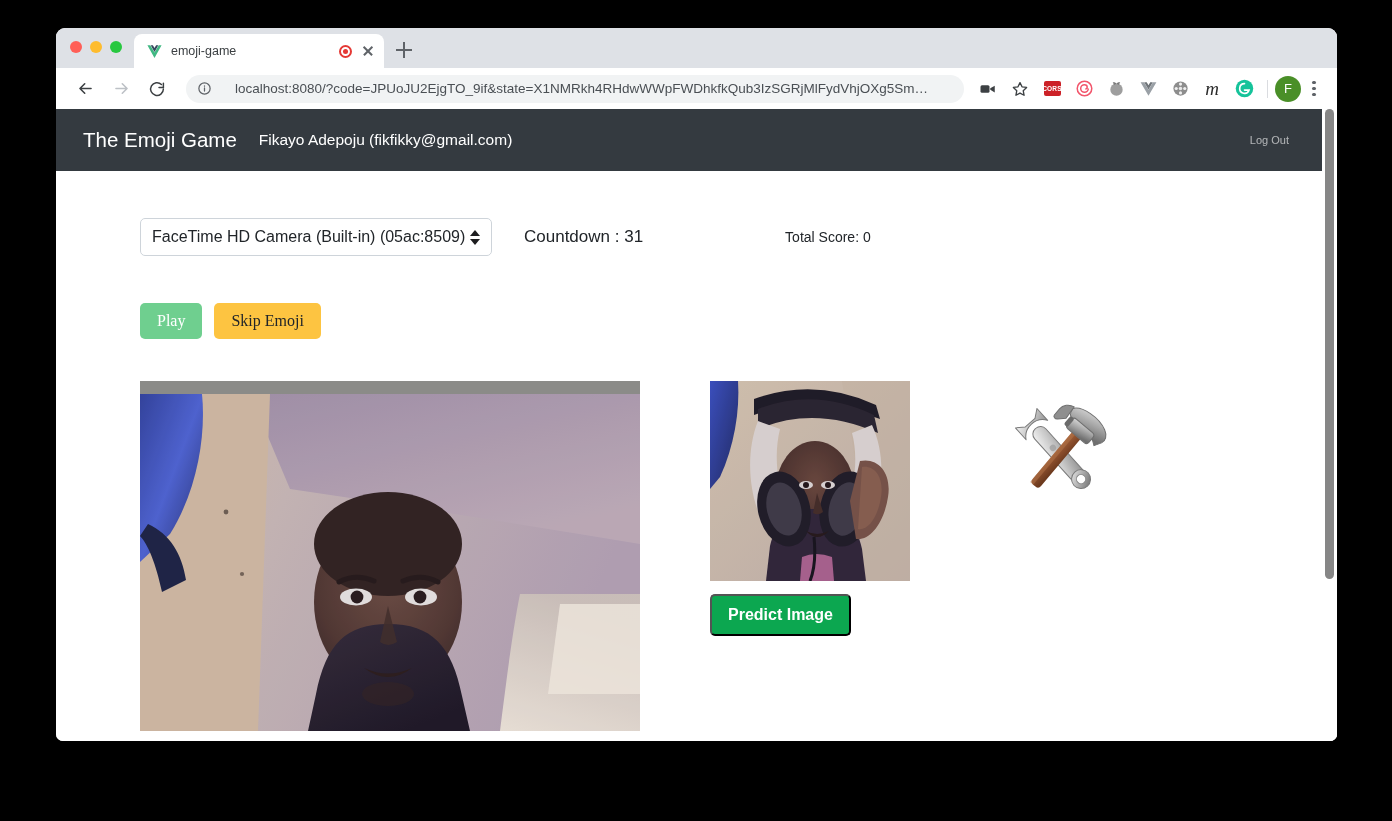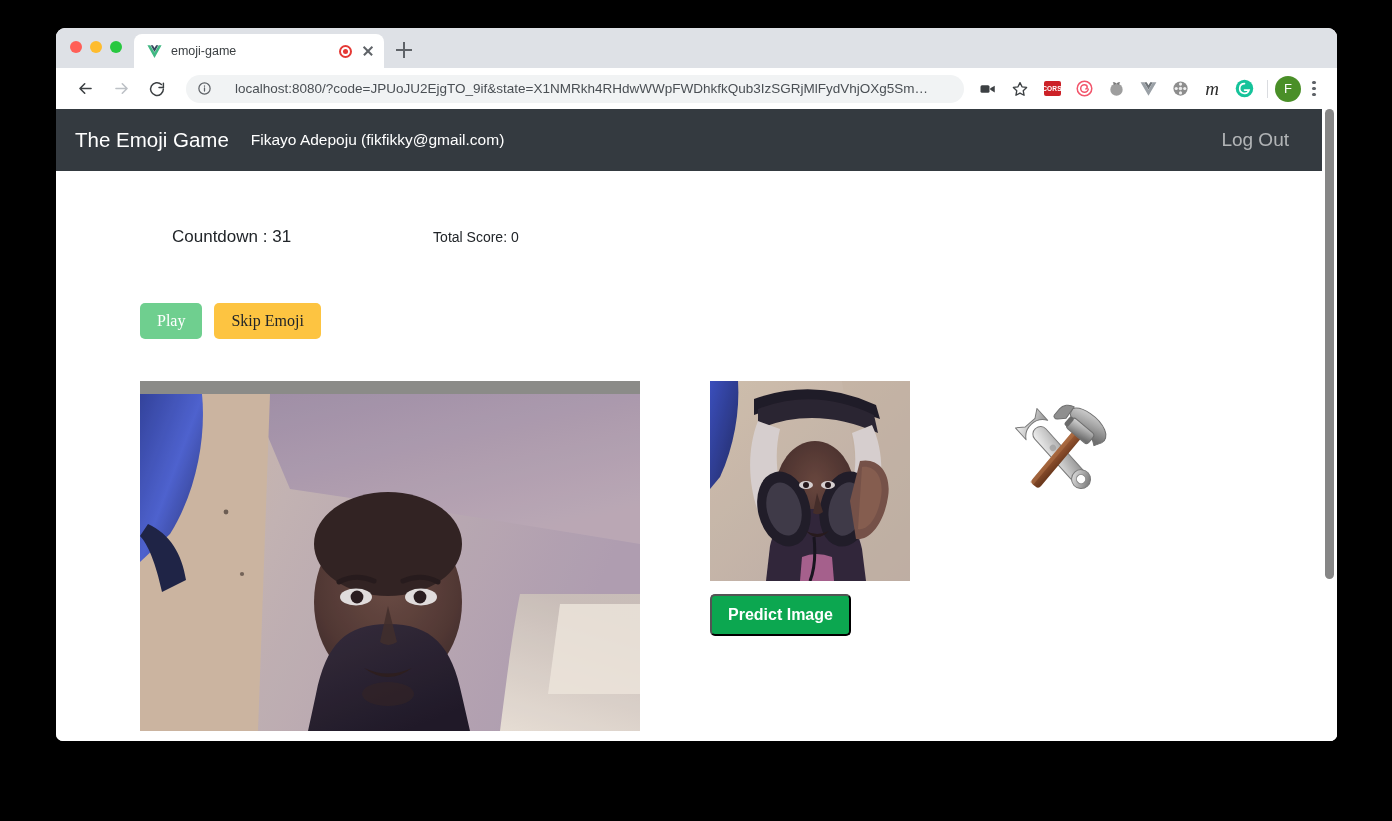--- a/index.html
+++ b/index.html
@@ -200,33 +200,33 @@
     height: 62px;
     background: #343a40;
     display: flex;
     align-items: center;
     padding: 0 48px 0 15px;
     gap: 0;
   }
   .brand {
     color: #fff;
     font-size: 20.5px;
-    margin-left: 4px;
+    margin-left: 12px;
     white-space: nowrap;
   }
   .user-info {
     color: #fff;
     font-size: 15.5px;
     margin-left: 22px;
     white-space: nowrap;
   }
   .logout {
     margin-left: auto;
     color: rgba(255,255,255,.62);
-    font-size: 19px;
+    font-size: 11px;
     white-space: nowrap;
   }
 
   
   .page-body {
     padding: 46px 0 0 84px;
     position: relative;
   }
 
   .row-controls {
@@ -483,20 +483,27 @@
 
     <div class="app-navbar">
       <span class="brand">The Emoji Game</span>
       <span class="user-info">Fikayo Adepoju (fikfikky@gmail.com)</span>
       <span class="logout">Log Out</span>
     </div>
 
     <div class="page-body">
 
       <div class="row-controls">
+        <div class="cam-select">
+          <span class="cam-select-label">FaceTime HD Camera (Built-in) (05ac:8509)</span>
+          <span class="stepper">
+            <i class="up"></i>
+              <i class="down"></i>
+          </span>
+        </div>
         <span class="countdown">Countdown : 31</span>
         <span class="score">Total Score: 0</span>
       </div>
 
       <div class="row-buttons">
         <button class="btn btn-play">Play</button>
         <button class="btn btn-skip">Skip Emoji</button>
       </div>
 
       <div class="row-media">

